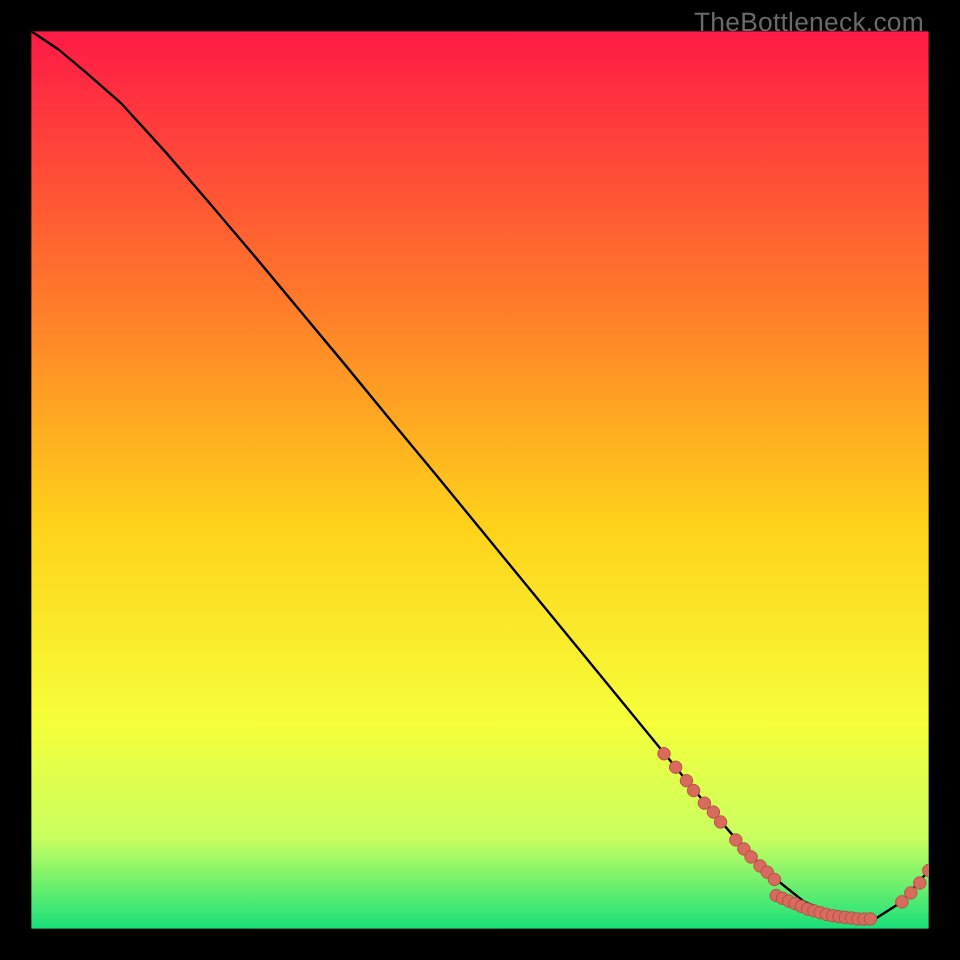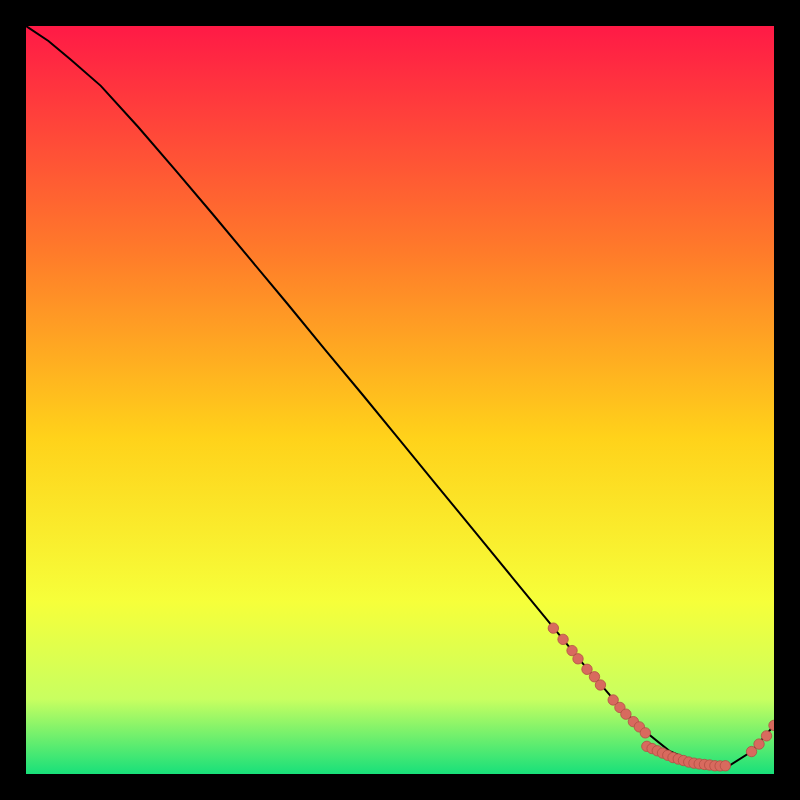--- a/index.html
+++ b/index.html
@@ -27,20 +27,21 @@
     color: #6a6a6a;
     letter-spacing: 0.2px;
     user-select: none;
   }
   svg { display: block; }
 </style>
 </head>
 <body>
 
 <div class="stage">
+  <div class="watermark">TheBottleneck.com</div>
 
   <div class="plot">
     <svg id="chart-svg" width="748" height="748" viewBox="0 0 748 748">
       <defs>
         <linearGradient id="bg-grad" x1="0" y1="0" x2="0" y2="1">
           <stop id="g0" offset="0%" stop-color="#ff1a46"></stop>
           <stop id="g1" offset="30%" stop-color="#ff7a2a"></stop>
           <stop id="g2" offset="55%" stop-color="#ffd21a"></stop>
           <stop id="g3" offset="77%" stop-color="#f6ff3a"></stop>
           <stop id="g4" offset="90%" stop-color="#c8ff60"></stop>

